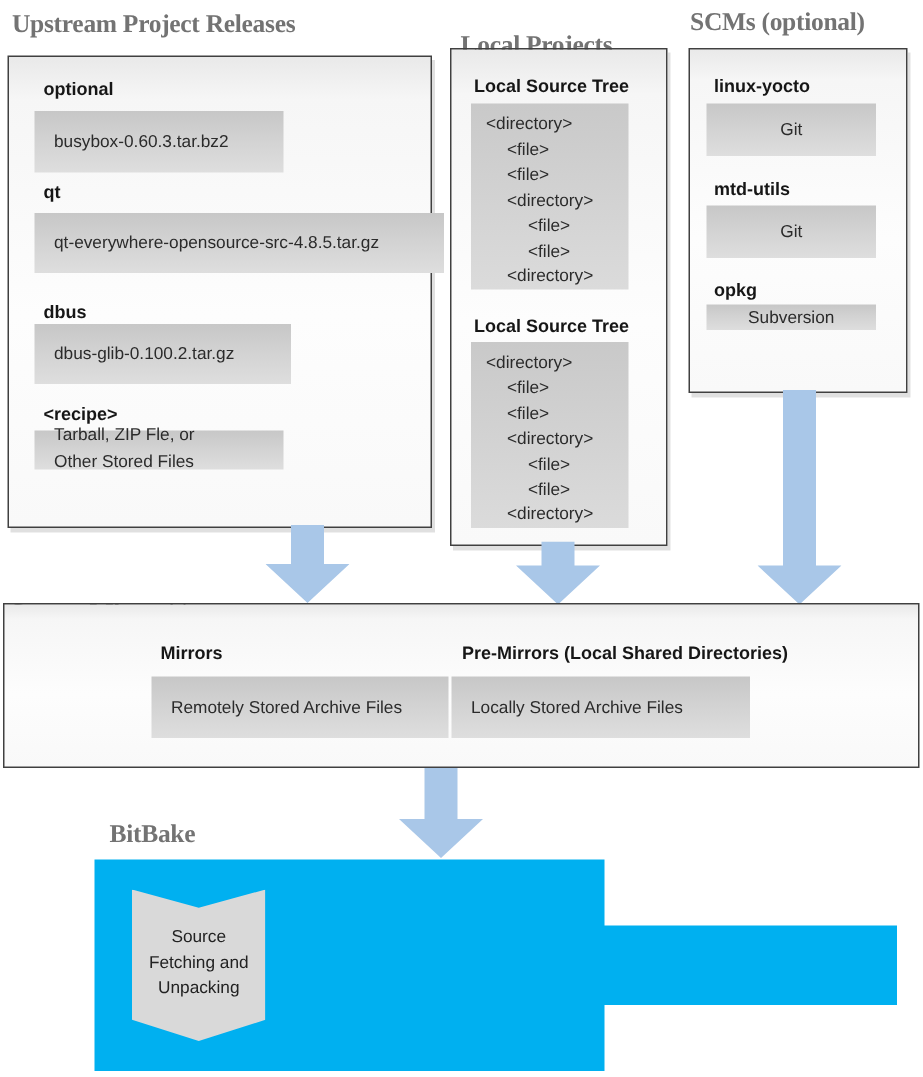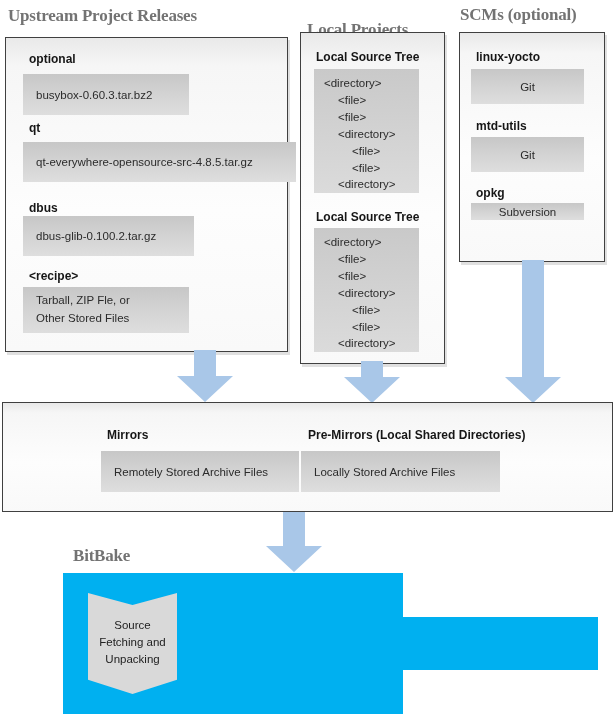--- a/index.html
+++ b/index.html
@@ -66,21 +66,21 @@
     <div class="gbox pad-left" style="left:17px;top:104px;width:260px;height:40px;">
       <span>qt-everywhere-opensource-src-4.8.5.tar.gz</span>
     </div>
 
     <div class="item-label" style="left:23px;top:163px;">dbus</div>
     <div class="gbox pad-left" style="left:17px;top:178px;width:158px;height:40px;">
       <span>dbus-glib-0.100.2.tar.gz</span>
     </div>
 
     <div class="item-label" style="left:23px;top:231px;">&lt;recipe&gt;</div>
-    <div class="gbox pad-left" style="left:17px;top:249px;width:153px;height:46px;">
+    <div class="gbox pad-left" style="left:17px;top:249px;width:153px;height:26px;">
       <span class="two-line"><span>Tarball, ZIP Fle, or</span><br>
       <span>Other Stored Files</span></span>
     </div>
   </div>
 
   <div class="panel" style="left:300px;top:32px;width:143px;height:330px;">
     <div class="item-label" style="left:15px;top:17px;">Local Source Tree</div>
     <div class="tree-box" style="left:13px;top:36px;width:105px;height:124px;">
       <div class="tree-line ind0">&lt;directory&gt;</div>
       <div class="tree-line ind1">&lt;file&gt;</div>

